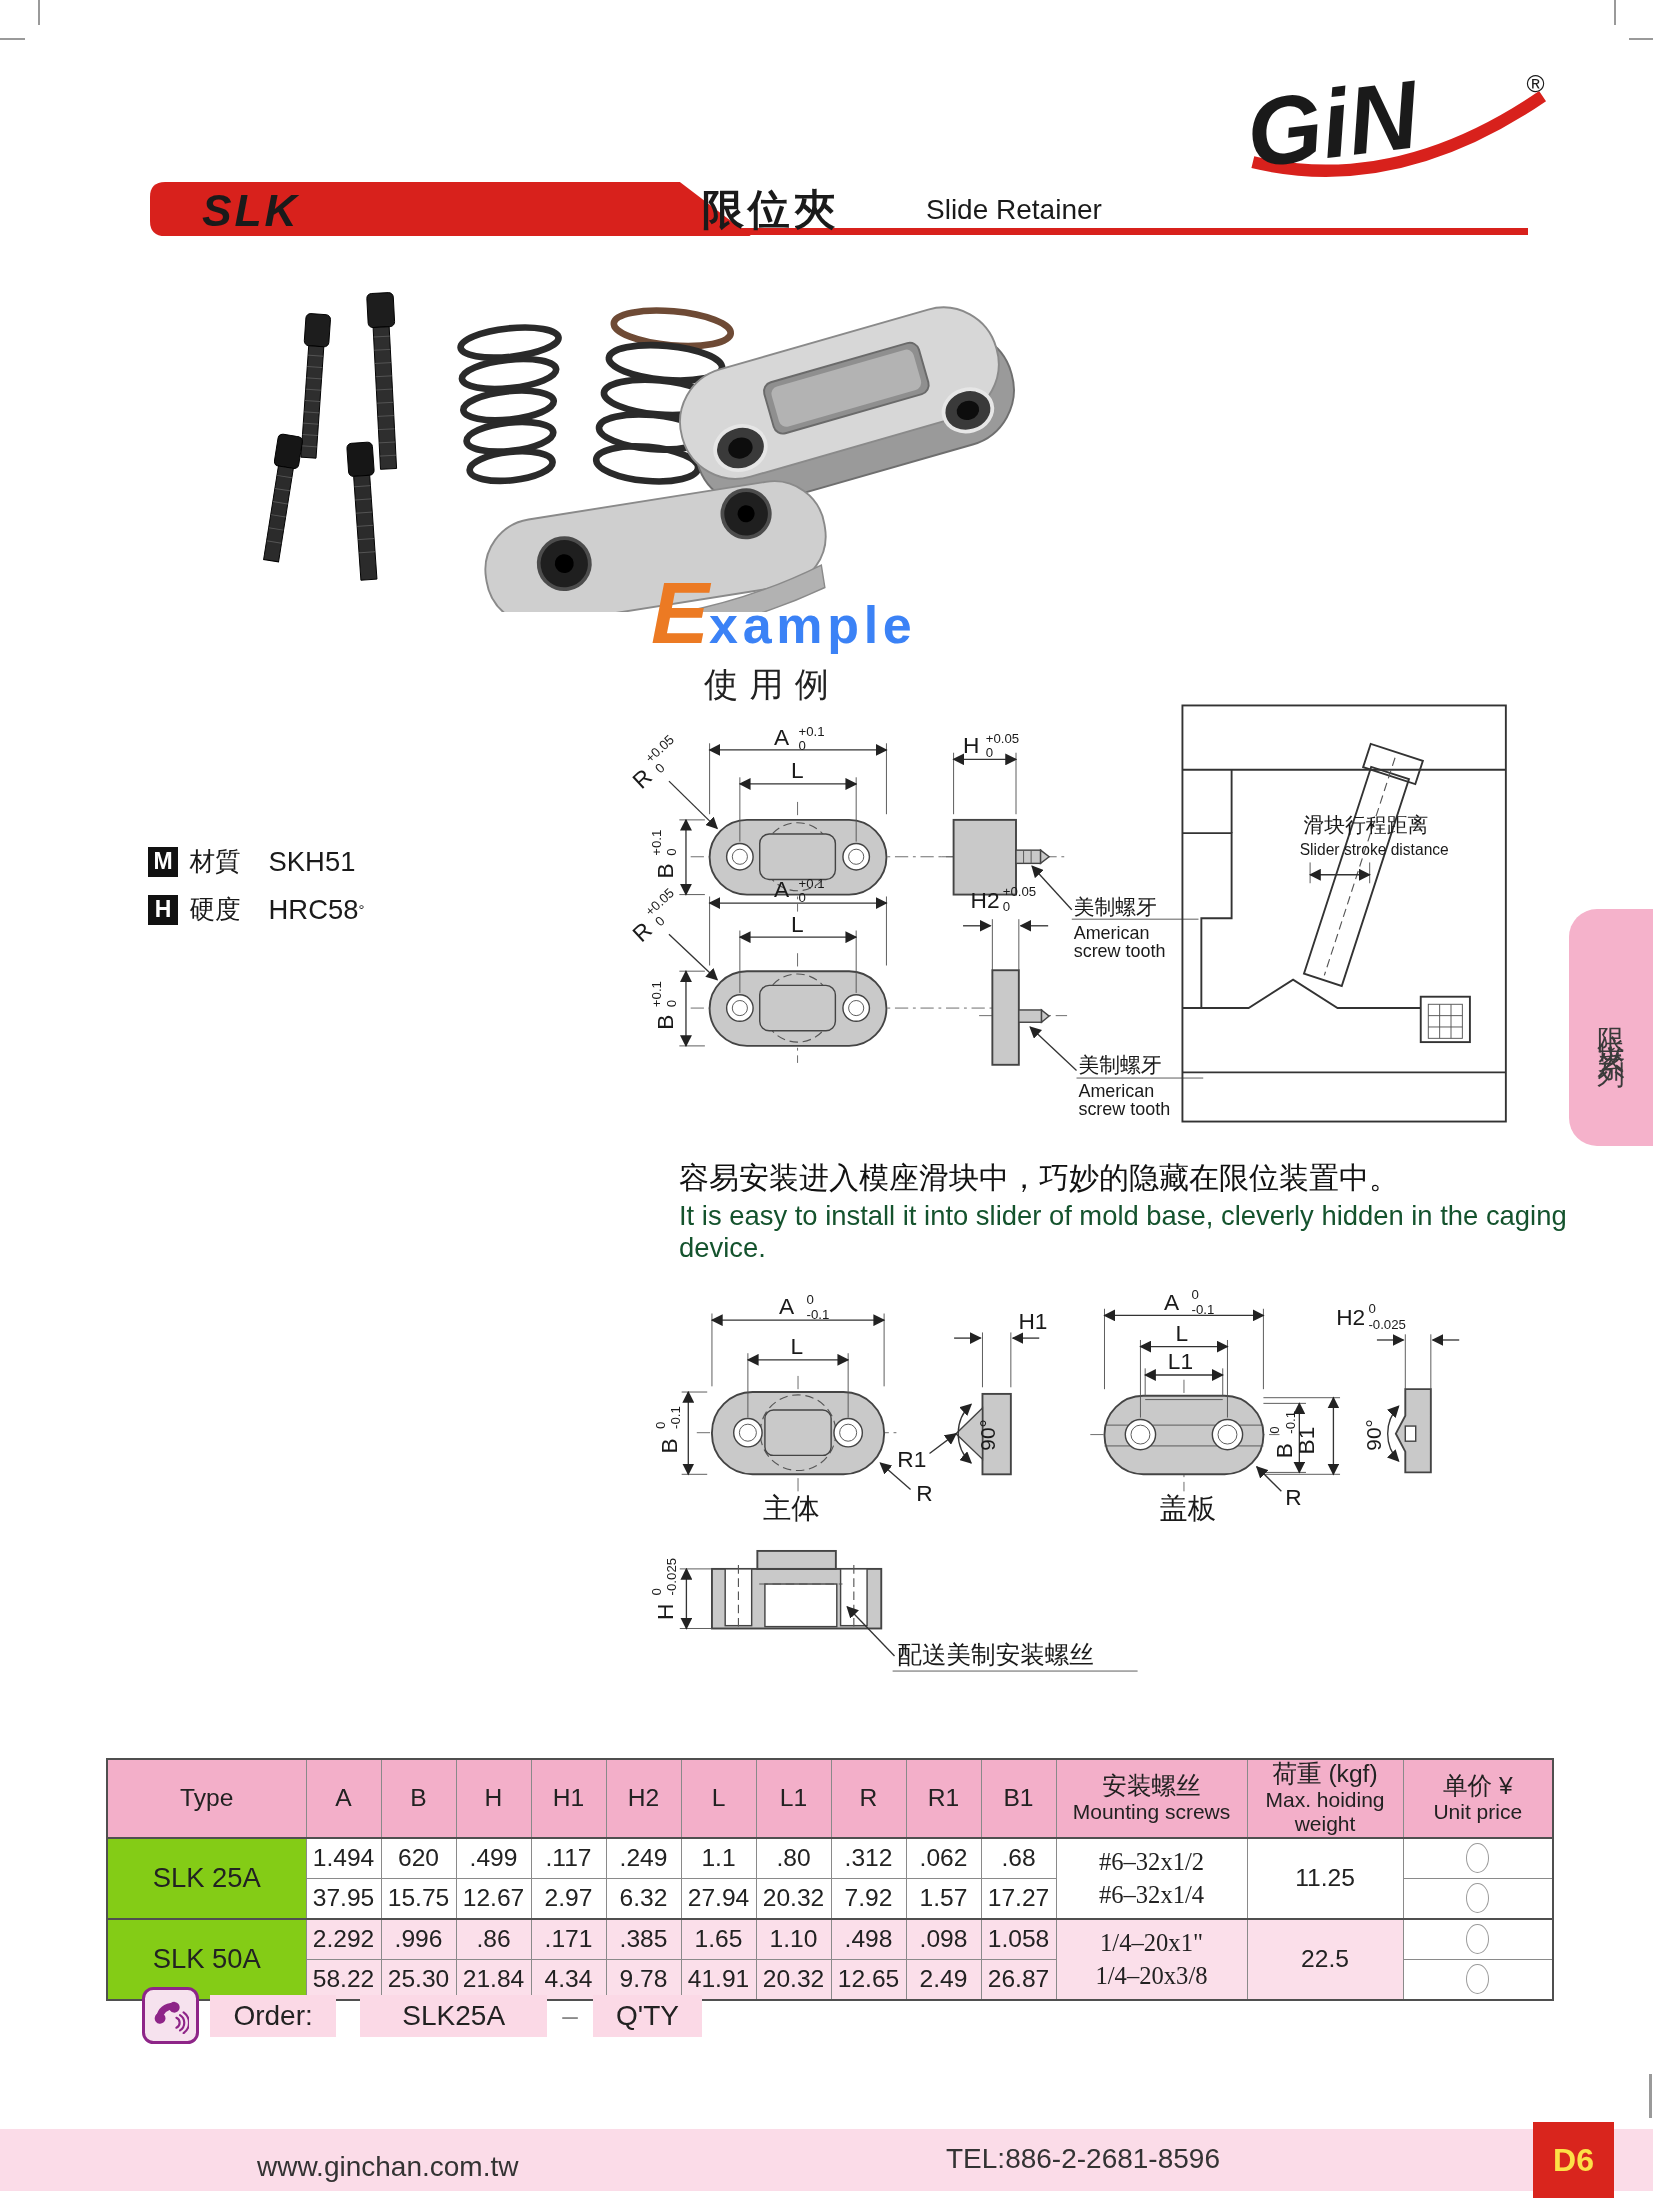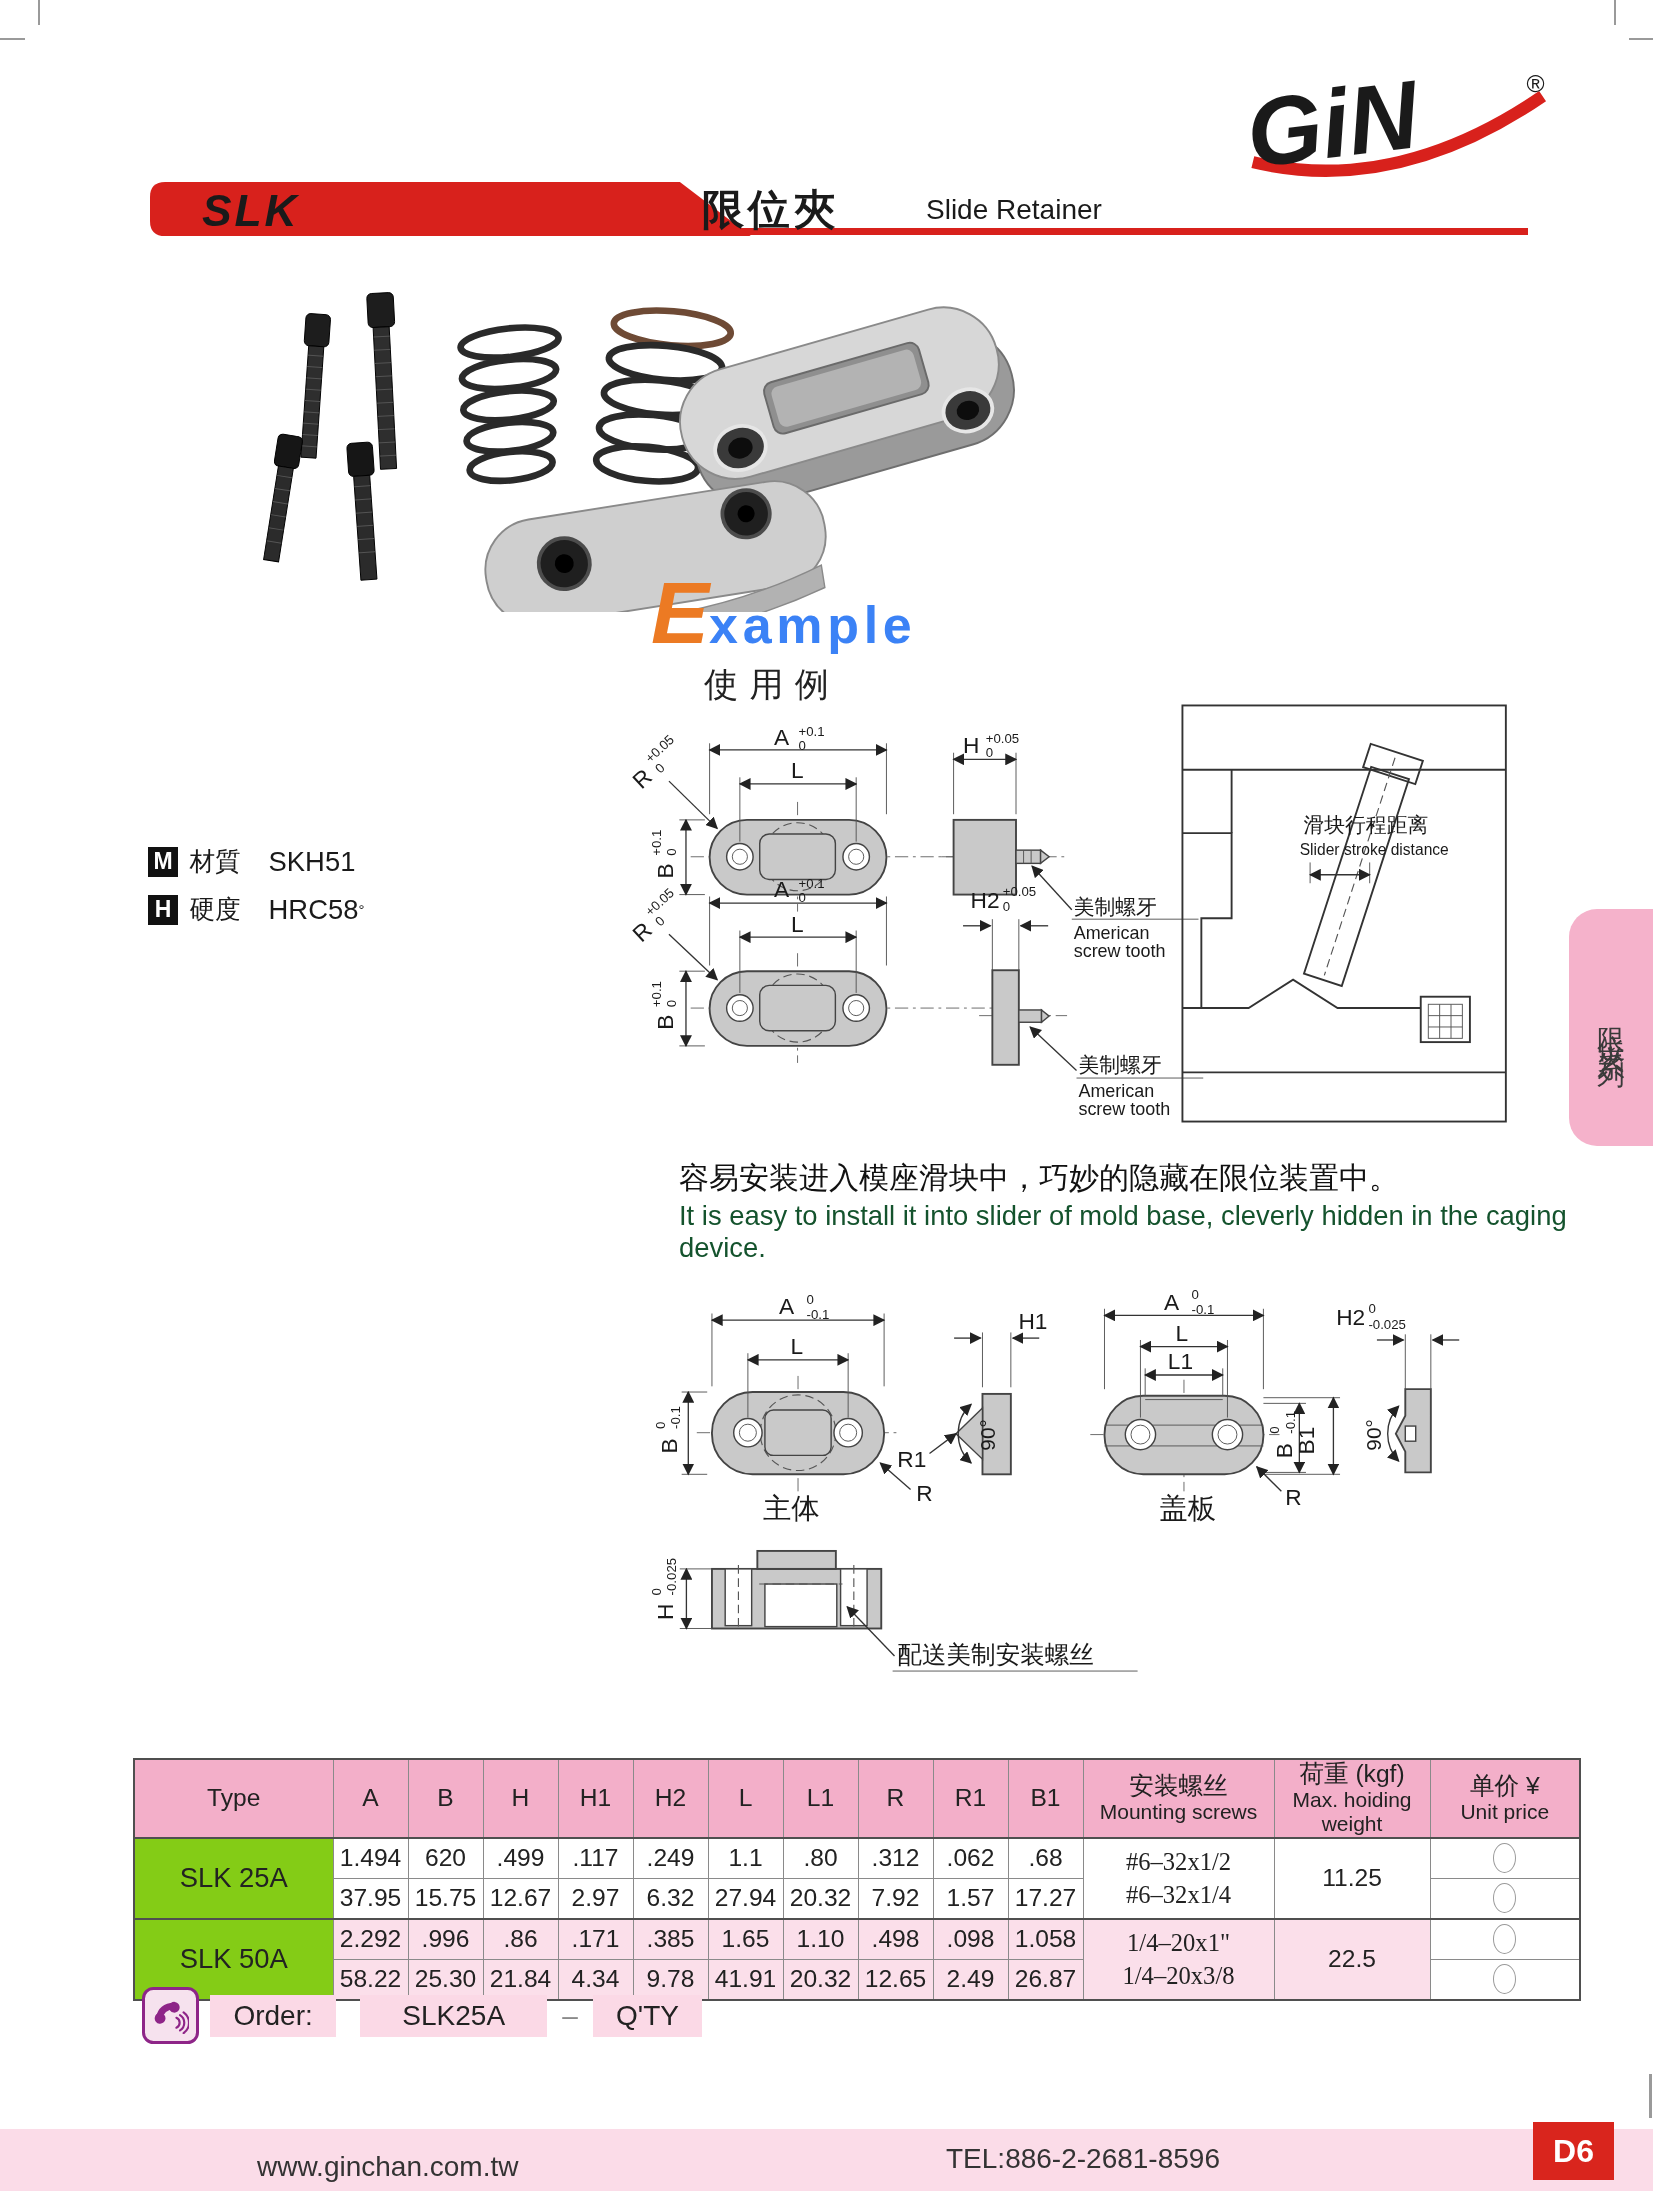--- a/index.html
+++ b/index.html
@@ -33,21 +33,21 @@
   .side-tab{position:absolute;left:1569px;top:909px;width:84px;height:237px;background:#f5b2cb;
             border-radius:28px 0 0 28px;display:flex;align-items:center;justify-content:center;}
   .side-tab span{writing-mode:vertical-rl;font-size:27.4px;letter-spacing:8.5px;color:#3a3a3a;}
 
   
   .desc-cn{position:absolute;left:679px;top:1158px;font-size:30px;color:#111;}
   .desc-en{position:absolute;left:679px;top:1200px;font-size:27.4px;color:#14532d;}
 
   
   .table-wrap{position:absolute;left:106px;top:1758px;width:1443px;}
-  table.spec{border-collapse:collapse;table-layout:fixed;width:1443px;border:2.8px solid #4f4f4f;margin-left:27px;}
+  table.spec{border-collapse:collapse;table-layout:fixed;width:1443px;border:2.8px solid #4f4f4f;}
   table.spec th,table.spec td{border:1.5px solid #8a8a8a;text-align:center;padding:0;font-weight:normal;
     font-size:24.6px;color:#222;overflow:hidden;}
   table.spec thead th{background:#f3afc9;height:68px;border-bottom:2.8px solid #4f4f4f;}
   table.spec .h2l{line-height:1.15;}
   table.spec .h2l .sm{font-size:21px;}
   table.spec tbody td{height:39px;}
   table.spec .type-cell{font-size:27.4px;background:#84cc16;}
   tr.grp2-start td{border-top:2.8px solid #4f4f4f;}
   td.pinkc{background:#fbdfea;}
   td.screws-cell{font-size:25.6px;line-height:1.35;font-family:Liberation Serif, serif;}
@@ -58,21 +58,21 @@
   .phone-box{width:51px;height:51px;border:3.8px solid #8e2588;border-radius:11.4px;background:#f6e2ee;
              display:flex;align-items:center;justify-content:center;}
   .chip{background:#fbd9e6;height:42px;display:flex;align-items:center;padding:0 23px;font-size:28px;color:#222;}
   .chip.model{padding:0 42px;}
   .dash{color:#8a8a8a;font-size:28px;margin:0 3.8px;}
 
   
   .footer{position:absolute;left:0;top:2129px;width:1653px;height:62px;background:#fbdce8;}
   .footer .site{position:absolute;left:257px;top:8px;line-height:59px;font-size:28px;color:#333;}
   .footer .tels{position:absolute;left:946px;top:0;line-height:59px;font-size:28px;color:#333;display:flex;gap:44px;flex-direction:column;}
-  .pageno{position:absolute;left:1533px;top:2122px;width:81px;height:58px;background:#d9251d;color:#ffffff;
+  .pageno{position:absolute;left:1533px;top:2122px;width:81px;height:76px;background:#d9251d;color:#fde047;
           font-weight:bold;font-size:32px;display:flex;align-items:center;justify-content:center;}
 
   
   svg text{font-family:"Liberation Sans",sans-serif;fill:#1a1a1a;}
   .part{fill:#c9c9c9;stroke:#444;stroke-width:2;}
   .part2{fill:#c9c9c9;stroke:#444;stroke-width:1.5;}
   .wht{fill:#fff;stroke:#444;stroke-width:1.5;}
   .dim{stroke:#333;stroke-width:1.4;fill:none;}
   .thin{stroke:#555;stroke-width:1;fill:none;}
   .cl{stroke:#666;stroke-width:1;stroke-dasharray:14 5 3 5;fill:none;}

